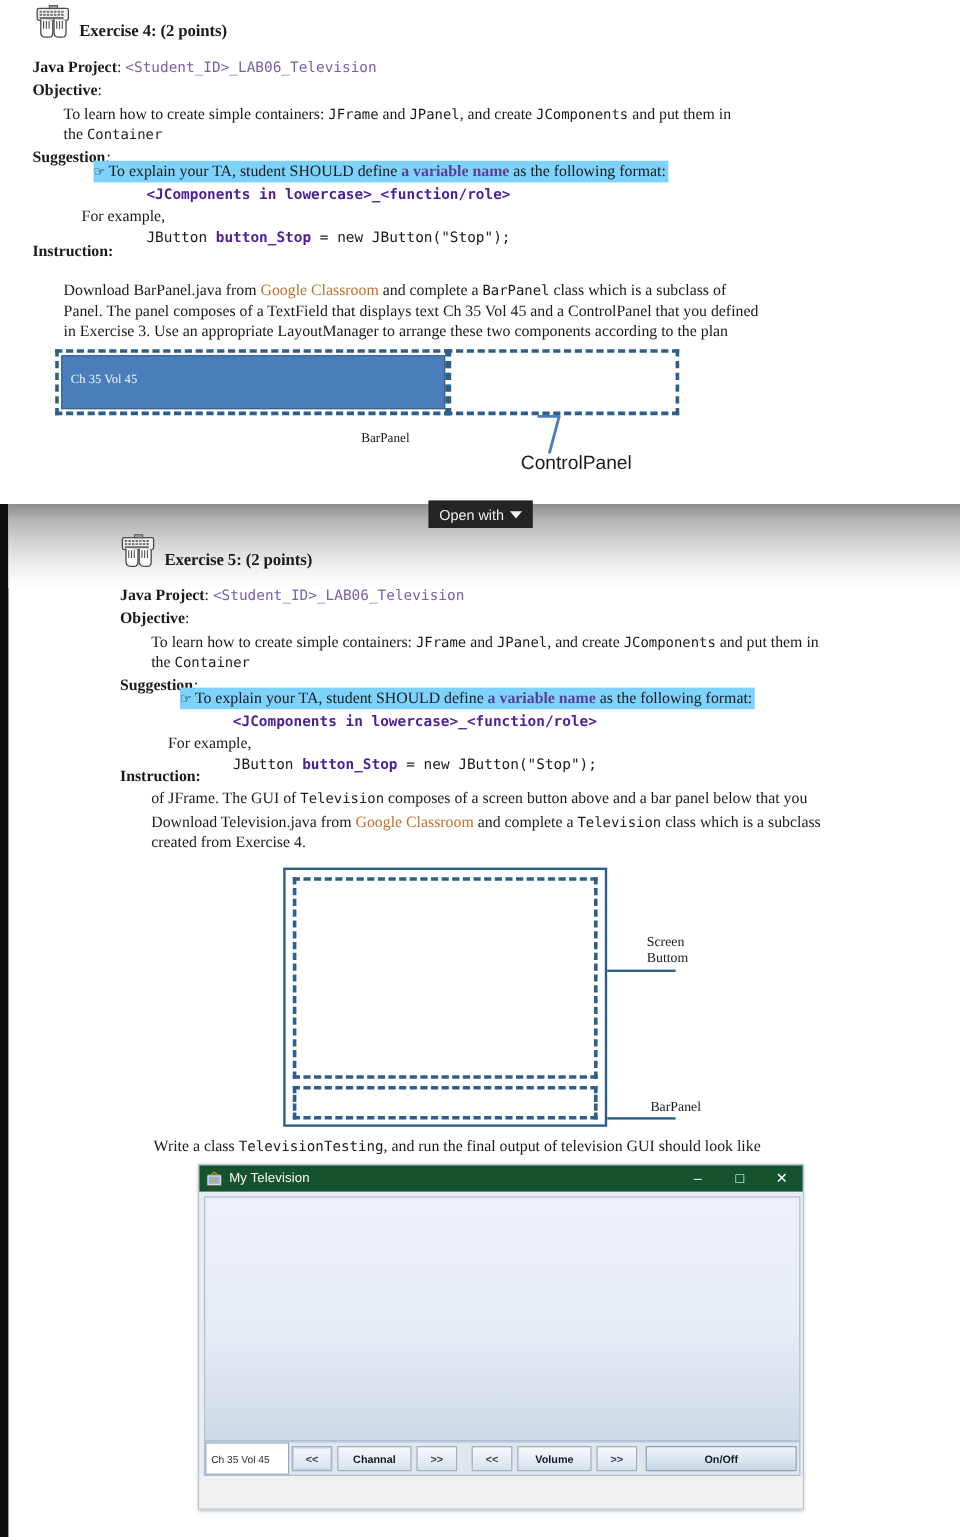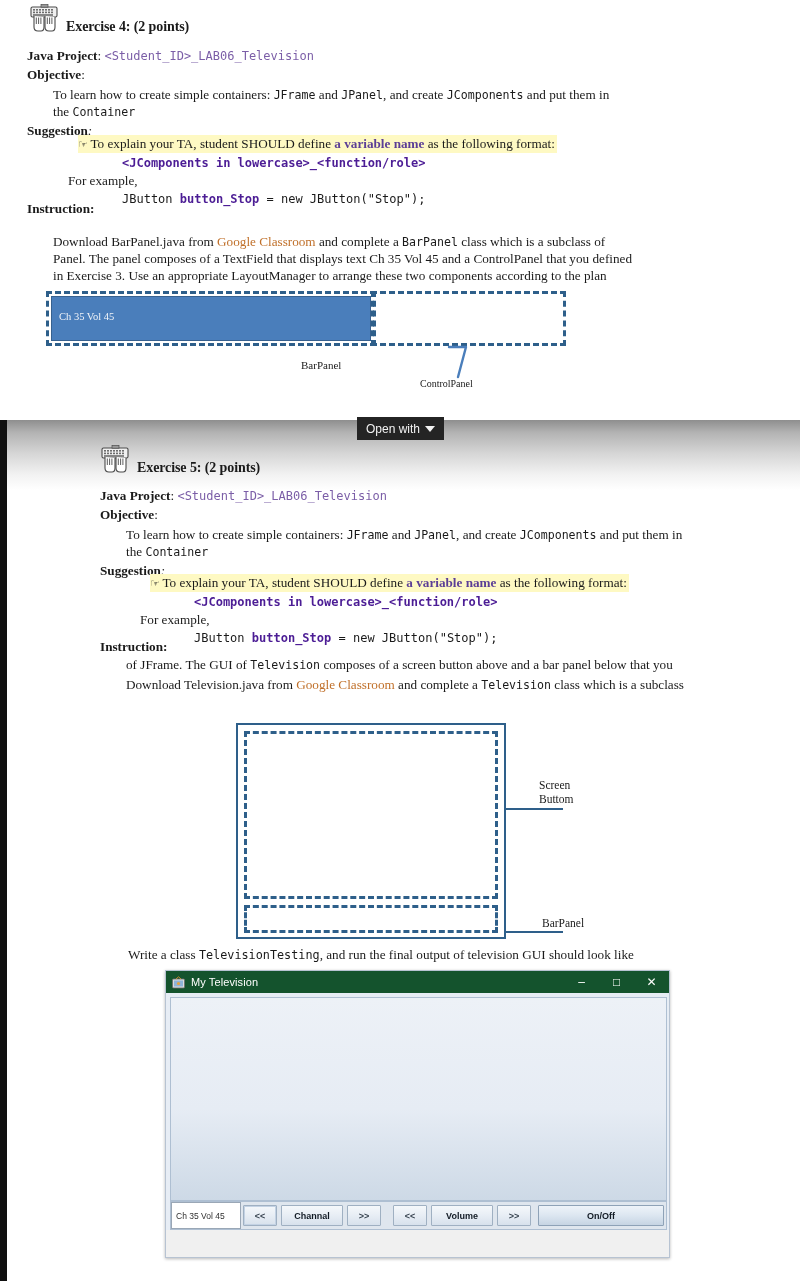--- a/index.html
+++ b/index.html
@@ -75,21 +75,21 @@
     font-family: "Liberation Serif", serif;
   }
   .kbd-icon { width: 34px; height: 31px; display: block; flex: none; }
 
   
   .line { font-size: 13.2px; line-height: 1.28; white-space: nowrap; }
   .para { font-size: 13.2px; line-height: 1.30; }
   .indent1 { margin-left: 26px; }
 
   .suggest-box {
-    background: #fef9c3;
+    background: #7dd3fc;
     display: inline-block;
     padding: 1px 2px 1px 0px;
     font-size: 13.2px;
   }
   .hand-gly {
     font-family: "DejaVu Sans", sans-serif;
     font-size: 11px;
     letter-spacing: -0.5px;
   }
 
@@ -111,22 +111,22 @@
   }
   #cp-dash {
     position: absolute; left: 325px; top: 0; width: 195px; height: 55px;
     border: 3px dashed #2e5f8a;
   }
   #bp-caption {
     position: absolute; left: 255px; top: 68px;
     font-size: 11px; font-family: "Liberation Serif", serif;
   }
   #cp-caption {
-    position: absolute; left: 374px; top: 87px;
-    font-size: 10px; font-family: Liberation Serif, serif;
+    position: absolute; left: 388px; top: 87px;
+    font-size: 16px; font-family: Liberation Sans, sans-serif;
   }
   #cp-pointer { position: absolute; left: 400px; top: 54px; width: 24px; height: 34px; }
 
   
   #tv-diagram { position: absolute; left: 236px; top: 723px; width: 370px; height: 220px; }
   #tvd-outer {
     position: absolute; left: 0; top: 0; width: 270px; height: 216px;
     border: 2.5px solid #2e5f8a; background: #ffffff;
   }
   #tvd-screen {
@@ -373,20 +373,21 @@
   </div>
 
   <div style="position:absolute;left:100px;top:219px;width:700px;">
     <div class="line b">Instruction:</div>
     <div class="para indent1">
       <span>of JFrame. The GUI of </span><span class="mono" style="font-size:11.6px;">Television</span><span>  composes of a screen button above and a bar panel below that you</span>
     </div>
     <div class="para indent1" style="margin-top:3px;">
       <span>Download Television.java from </span><span class="orange">Google Classroom</span><span> and complete a </span><span class="mono" style="font-size:11.6px;">Television</span><span>  class which is a subclass</span>
     </div>
+    <div class="para indent1">created from Exercise 4.</div>
   </div>
 </div>
 
 <div id="tv-diagram">
   <div id="tvd-outer"></div>
   <div id="tvd-screen"></div>
   <div id="tvd-bar"></div>
   <div class="lead-line" id="lead-screen"></div>
   <div class="lead-line" id="lead-bar"></div>
   <div class="diagram-label" id="label-screen">

